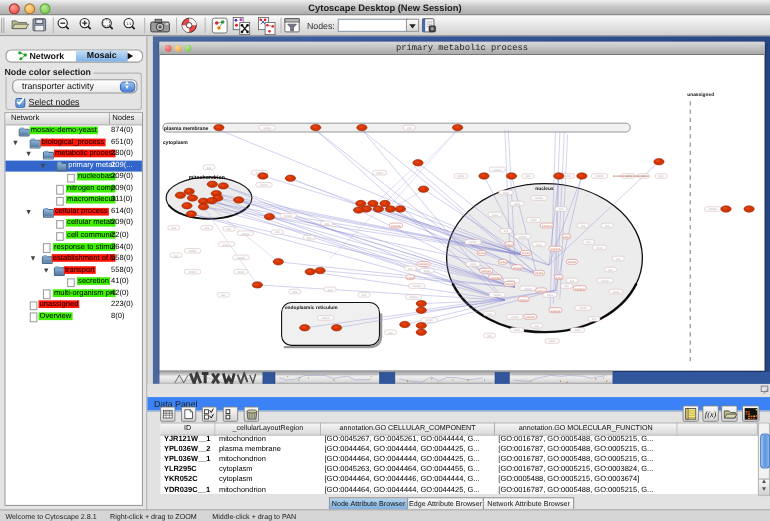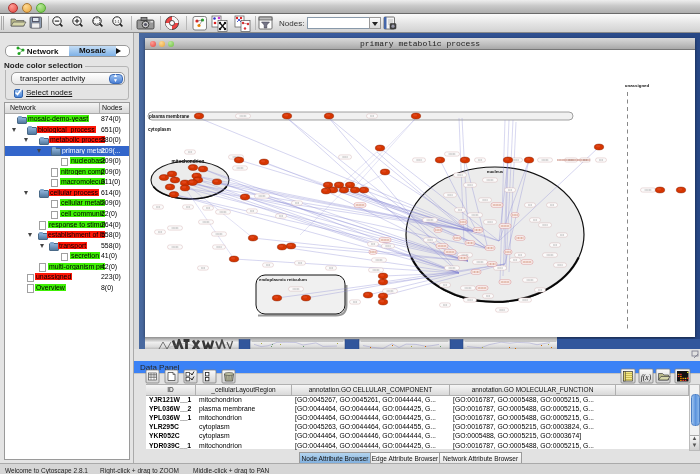--- a/index.html
+++ b/index.html
@@ -62,20 +62,21 @@
 
 .btab{position:absolute;top:452px;height:11px;font-size:6.5px;color:#111;text-align:center;
  background:linear-gradient(#fdfdfd,#e4e4e4);border:1px solid #9a9a9a;line-height:11px;}
 #btab1{background:linear-gradient(#b3d4ee,#7cacdc);}
 
 #statusbar{left:0;top:463px;width:700px;height:11px;background:#d6d6d6;border-top:1px solid #aaa;}
 #statusbar span{position:absolute;top:3px;font-size:6.5px;color:#222;}
 </style></head>
 <body>
 <div class="abs" id="titlebar">
+ <div class="abs tt">Cytoscape Desktop (New Session)</div>
  <div class="abs light" style="left:8px;background:radial-gradient(circle at 35% 30%,#ff9d96,#e2453c);border:0.5px solid #a33;"></div>
  <div class="abs light" style="left:22px;background:radial-gradient(circle at 35% 30%,#ffd992,#e8a43a);border:0.5px solid #a73;"></div>
  <div class="abs light" style="left:36px;background:radial-gradient(circle at 35% 30%,#b8e99a,#6fbf3e);border:0.5px solid #5a3;"></div>
 </div>
 <div class="abs" id="toolbar">
  <div class="abs" id="tbicons" style="left:0;top:0;"><svg width="700" height="18" viewBox="0 0 700 18">
         <rect x="1" y="2" width="1" height="14" fill="#aaa"></rect>
         <rect x="3" y="2" width="1" height="14" fill="#aaa"></rect>
         <path d="M11 12 L11 5 L15 5 L16.5 6.5 L24 6.5 L24 12 Z" fill="#b9b98a" stroke="#555" stroke-width="0.7"></path>
         <path d="M11 12 L13.5 8 L26 8 L23.5 12 Z" fill="#d6d6a8" stroke="#555" stroke-width="0.7"></path>

